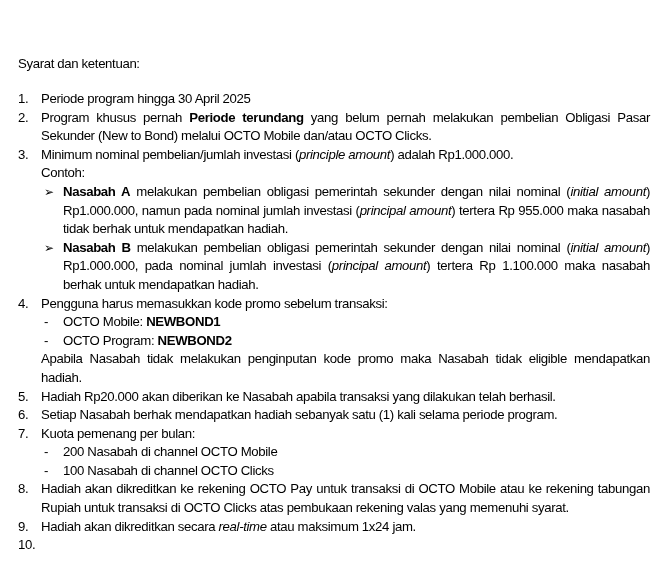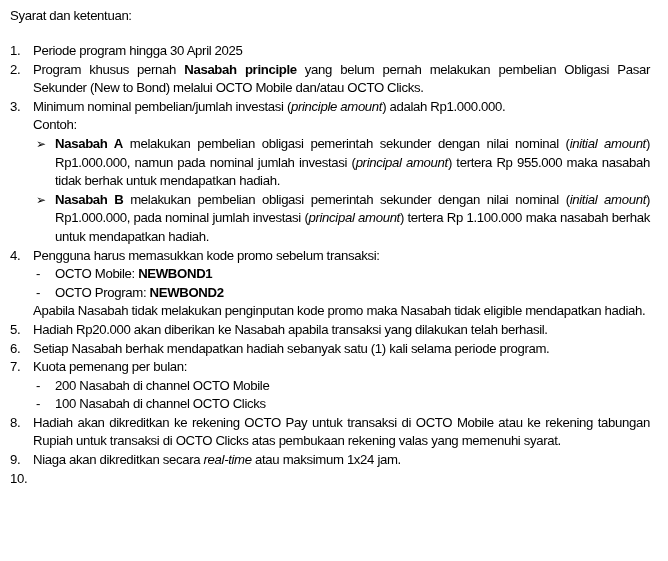--- a/index.html
+++ b/index.html
@@ -3,21 +3,21 @@
 <meta charset="utf-8">
 <style>
   html, body { margin: 0; padding: 0; background: #ffffff; }
   body {
     width: 668px; height: 561px; overflow: hidden;
     font-family: "Liberation Sans", sans-serif;
     color: #000000;
     font-size: 13.2px;
     letter-spacing: -0.35px;
   }
-  .doc { position: relative; padding: 6px 18px 0 10px; }
+  .doc { position: relative; padding: 6px 18px 0 18px; margin-top: 48px; }
   .heading { margin: 0; height: 20px; line-height: 20px; }
   .spacer { height: 16px; }
   ol.main { list-style: none; margin: 0; padding: 0; }
   ol.main > li { position: relative; padding-left: 23px; line-height: 18.6px; }
   ol.main > li .num { position: absolute; left: 0; top: 0; }
   .just { text-align: justify; }
   .sub { margin: 0; padding: 0; list-style: none; }
   .sub li { position: relative; padding-left: 22px; line-height: 18.6px; }
   .sub li .mk { position: absolute; left: 3px; top: 0; }
   .arrow li .mk { font-size: 12px; }
@@ -32,21 +32,21 @@
   <div class="spacer"></div>
   <ol class="main">
 
     <li>
       <span class="num">1.</span>
       <span>Periode program hingga 30 April 2025</span>
     </li>
 
     <li class="just">
       <span class="num">2.</span>
-      <span>Program khusus pernah </span><b>Nasabah principle</b><span> yang belum pernah melakukan pembelian Obligasi Pasar Sekunder (New to Bond) melalui OCTO Mobile dan/atau OCTO Clicks.</span>
+      <span>Program khusus pernah </span><b>Periode terundang</b><span> yang belum pernah melakukan pembelian Obligasi Pasar Sekunder (New to Bond) melalui OCTO Mobile dan/atau OCTO Clicks.</span>
     </li>
 
     <li>
       <span class="num">3.</span>
       <span>Minimum nominal pembelian/jumlah investasi (</span><i>principle amount</i><span>) adalah Rp1.000.000.</span>
       <div>Contoh:</div>
       <ul class="sub arrow">
         <li class="just">
           <span class="mk">➢</span>
           <b>Nasabah A</b><span> melakukan pembelian obligasi pemerintah sekunder dengan nilai nominal (</span><i>initial amount</i><span>) Rp1.000.000, namun pada nominal jumlah investasi (</span><i>principal amount</i><span>) tertera Rp 955.000 maka nasabah tidak berhak untuk mendapatkan hadiah.</span>
@@ -99,21 +99,21 @@
       </ul>
     </li>
 
     <li class="just">
       <span class="num">8.</span>
       <span>Hadiah akan dikreditkan ke rekening OCTO Pay untuk transaksi di OCTO Mobile atau ke rekening tabungan Rupiah untuk transaksi di OCTO Clicks atas pembukaan rekening valas yang memenuhi syarat.</span>
     </li>
 
     <li>
       <span class="num">9.</span>
-      <span>Niaga akan dikreditkan secara </span><i>real-time</i><span> atau maksimum 1x24 jam.</span>
+      <span>Hadiah akan dikreditkan secara </span><i>real-time</i><span> atau maksimum 1x24 jam.</span>
     </li>
 
     <li>
       <span class="num">10.</span>
     </li>
 
 
   </ol>
 </div>
 

